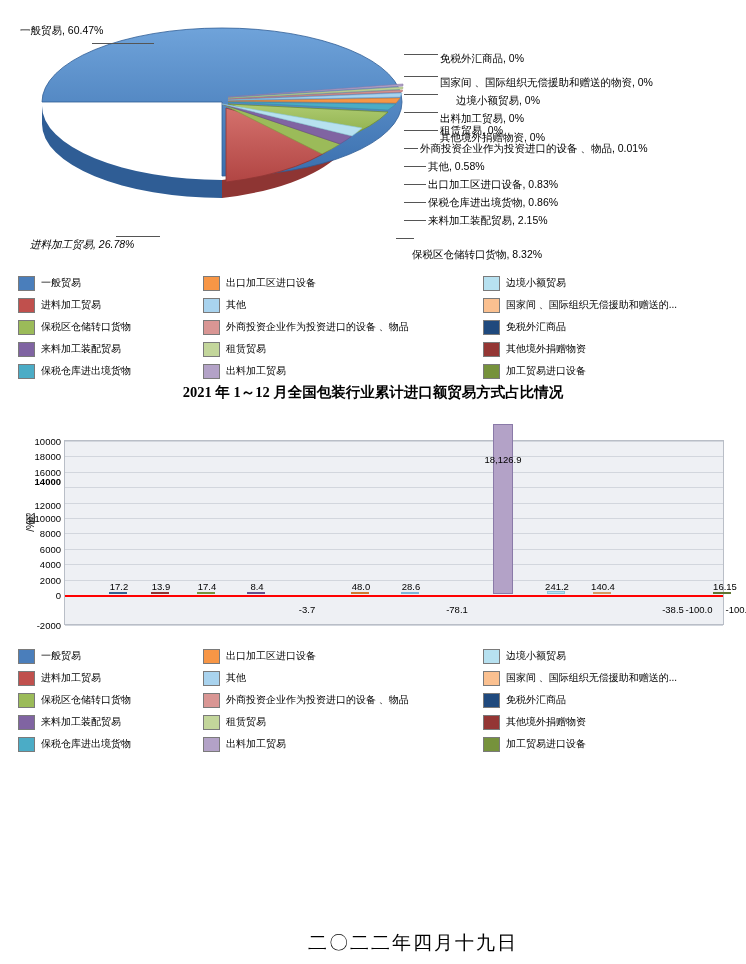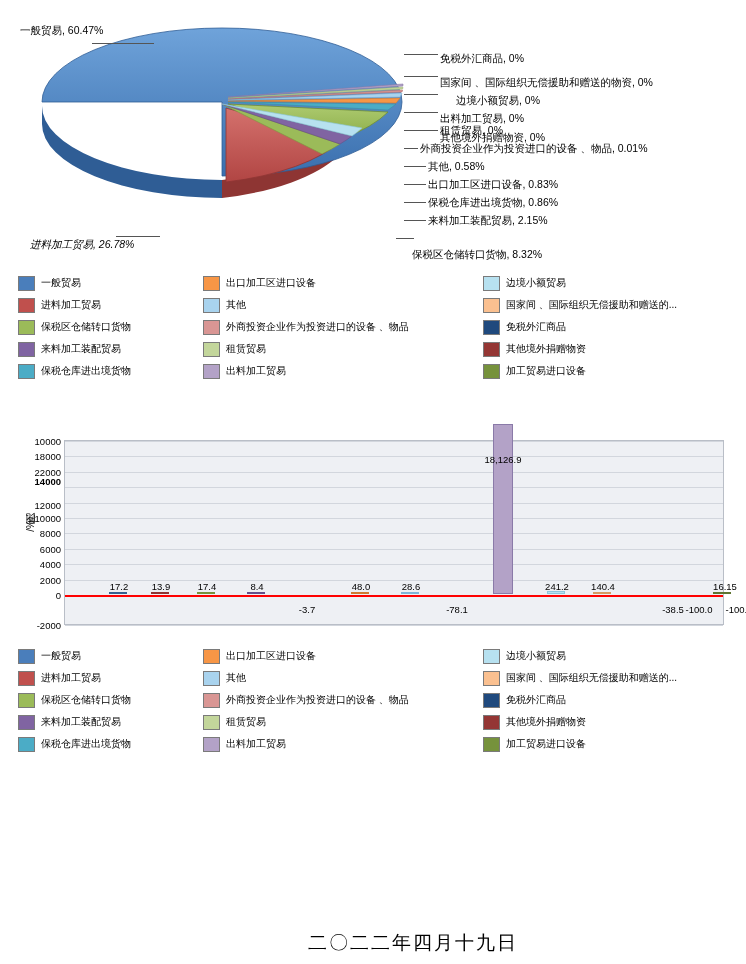--- a/index.html
+++ b/index.html
@@ -308,31 +308,32 @@
     <div class="legend-item">
         <span class="legend-swatch" style="background:#b3a2c7"></span>
         <span class="legend-text">出料加工贸易</span>
       </div>
     <div class="legend-item">
         <span class="legend-swatch" style="background:#76923c"></span>
         <span class="legend-text">加工贸易进口设备</span>
       </div>
   </div>
 
+  <div class="caption" style="top:383px;">2021 年 1～12 月全国包装行业累计进口额贸易方式占比情况</div>
 
   <div class="bar-block">
     <div class="yaxis-title">同比/%</div>
     <div class="plot-frame">
 
       <div class="grid-line" style="top:0px;"></div>
       <div class="ytick" style="top:0px;">10000</div>
       <div class="grid-line" style="top:15.4px;"></div>
       <div class="ytick" style="top:15.4px;">18000</div>
       <div class="grid-line" style="top:30.8px;"></div>
-      <div class="ytick" style="top:30.8px;">22000</div>
+      <div class="ytick" style="top:30.8px;">16000</div>
       <div class="grid-line" style="top:46.2px;"></div>
       <div class="ytick" style="top:40px;font-weight:bold;">14000</div>
       <div class="grid-line" style="top:61.6px;"></div>
       <div class="ytick" style="top:64px;text-align:right;">12000</div>
       <div class="grid-line" style="top:77px;"></div>
       <div class="ytick" style="top:77px;">10000</div>
       <div class="grid-line" style="top:92.4px;"></div>
       <div class="ytick" style="top:92.4px;">8000</div>
       <div class="grid-line" style="top:107.8px;"></div>
       <div class="ytick" style="top:107.8px;">6000</div>

